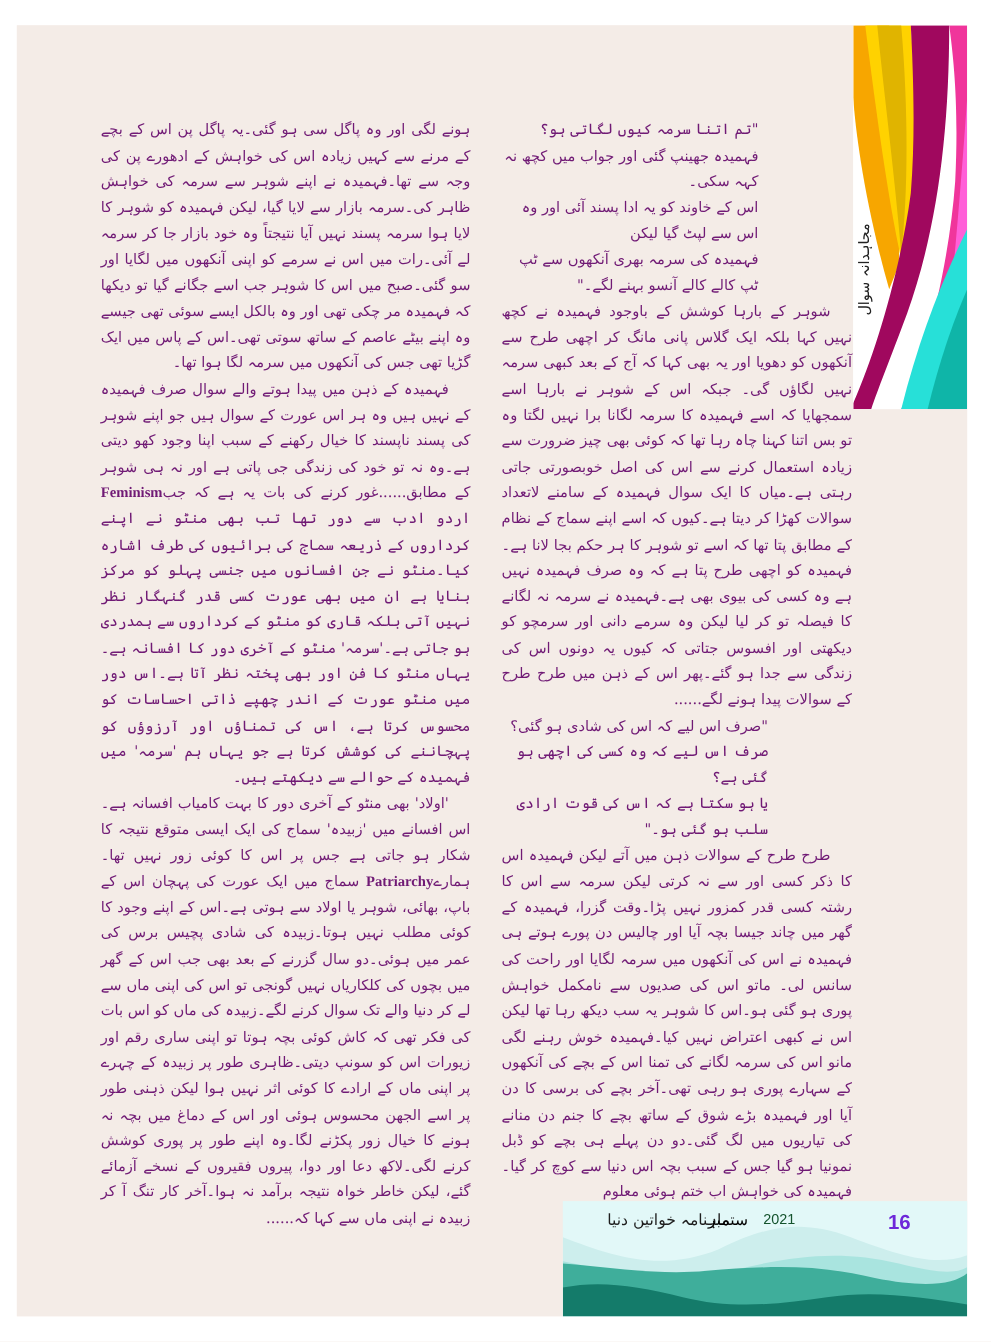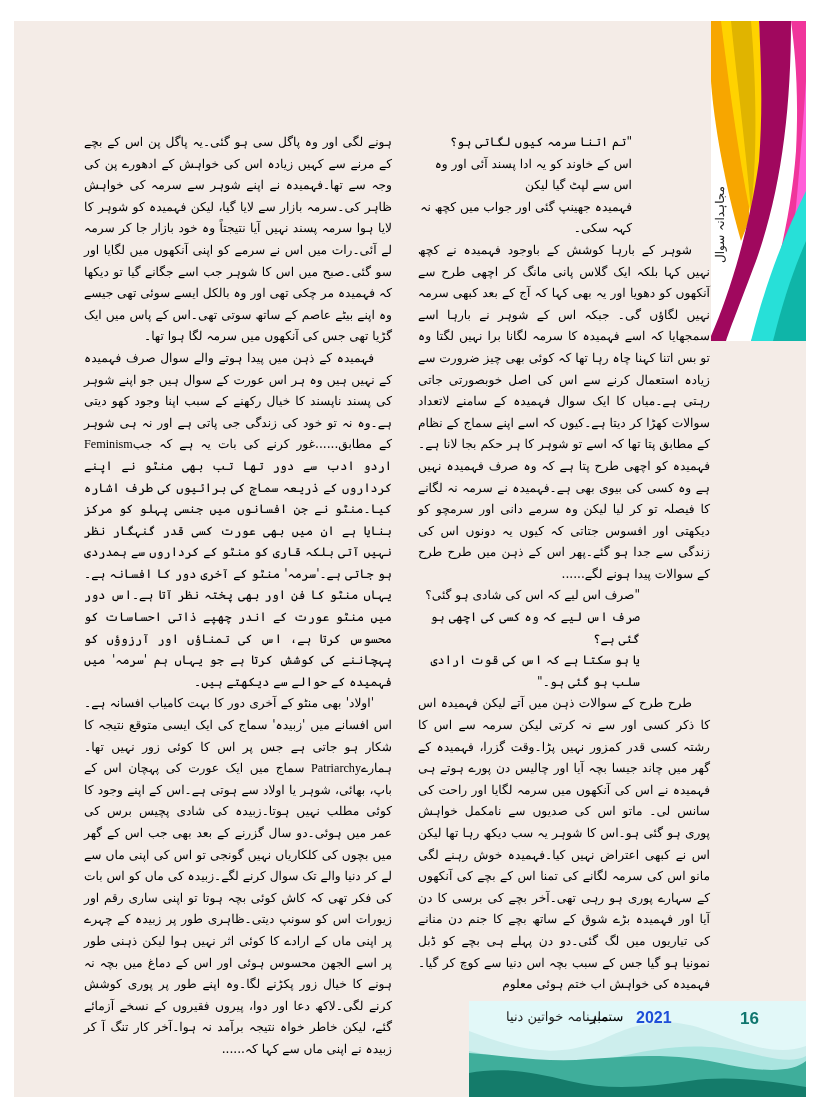--- a/index.html
+++ b/index.html
@@ -1,35 +1,35 @@
 <!DOCTYPE html>
 <html><head>
 <meta charset="utf-8">
 <style>
   html, body { margin:0; padding:0; }
   body { width:826px; height:1118px; background:#ffffff; position:relative; overflow:hidden; font-family:"DejaVu Serif", serif; }
   .page { position:absolute; left:14px; top:21px; width:792px; height:1076px; background:#f4ece7; overflow:hidden; }
   .ribbon { position:absolute; left:711px; top:21px; width:95px; height:320px; overflow:hidden; background:#ffffff; }
   .ribbon svg { width:100%; height:100%; display:block; }
   .ribbon-title { position:absolute; left:713px; top:170px; width:40px; height:110px; writing-mode:vertical-rl; transform:rotate(180deg); direction:rtl; font-size:12px; color:#222; text-align:center; }
-  .col { position:absolute; direction:rtl; text-align:justify; font-size:12.2px; line-height:21.6px; color:#000000;margin-top:34px; }
+  .col { position:absolute; direction:rtl; text-align:justify; font-size:12.2px; line-height:21.6px; color:#701a75; }
   .col p { margin:0; }
   .col-right { left:418px; top:98px; width:292px; }
   .col-left { left:84px; top:98px; width:308px; }
   .quote { text-align:right; padding-right:78px; }
   .quote2 { text-align:right; padding-right:70px; }
   .indent { text-indent:18px; }
   .footer { position:absolute; left:469px; top:1001px; width:337px; height:96px; overflow:hidden; background:#e2f8f8; }
   .footer svg { position:absolute; left:0; top:0; width:100%; height:100%; }
   .footer-text { position:absolute; left:17px; top:8px; width:100%; height:24px; font-family:"Liberation Sans", sans-serif;padding-left:24px; }
-  .f-page { position:absolute; left:254px; top:0; font-weight:bold; font-size:17px; color:#0f766e; }
-  .f-year { position:absolute; left:150px; top:0; font-weight:bold; font-size:16px; color:#1d4ed8; }
+  .f-page { position:absolute; left:254px; top:0; font-weight:bold; font-size:17px; color:#6d28d9; }
+  .f-year { position:absolute; left:150px; top:0; font-weight:normal; font-size:12px; color:#14532d; }
   .f-month { position:absolute; left:104px; top:0; font-size:13px; color:#000000; direction:rtl; font-family:"DejaVu Serif", serif; }
   .f-mag { position:absolute; left:20px; top:0; font-size:13px; color:#1e1e1e; direction:rtl; font-family:"DejaVu Serif", serif; }
-  .latin { font-family:"Liberation Serif", serif; font-weight:normal; direction:ltr; unicode-bidi:embed; }
+  .latin { font-family:"Liberation Serif", serif; font-weight:bold; direction:ltr; unicode-bidi:embed; }
 </style>
 </head>
 <body>
 
 <div class="page"></div>
 
 <div class="ribbon">
   <svg viewBox="0 0 95 320" preserveAspectRatio="none">
     <rect x="0" y="0" width="95" height="320" fill="#ffffff"></rect>
     <path d="M0,0 L30,0 C38,70 40,140 38,200 L30,220 C10,150 2,90 0,60 Z" fill="#f7a600"></path>
@@ -39,22 +39,23 @@
     <path d="M80,0 L95,0 L95,320 L40,320 C60,280 80,200 85,130 C88,70 84,30 80,0 Z" fill="#f0359b"></path>
     <path d="M95,60 L95,320 L70,320 C80,250 88,160 95,60 Z" fill="#ff5fd8"></path>
     <path d="M95,170 L95,320 L40,320 C55,260 75,210 95,170 Z" fill="#27e0d8"></path>
     <path d="M95,220 L95,320 L62,320 C72,280 82,250 95,220 Z" fill="#0fb5a8"></path>
   </svg>
 </div>
 <div class="ribbon-title">مجاہدانہ سوال</div>
 
 <div class="col col-right">
   <p class="quote">"تم اتنا سرمہ کیوں لگاتی ہو؟</p>
+  <p class="quote">فہمیدہ جھینپ گئی اور جواب میں کچھ نہ کہہ سکی۔</p>
   <p class="quote">اس کے خاوند کو یہ ادا پسند آئی اور وہ اس سے لپٹ گیا لیکن</p>
-  <p class="quote">فہمیدہ جھینپ گئی اور جواب میں کچھ نہ کہہ سکی۔</p>
+  <p class="quote">فہمیدہ کی سرمہ بھری آنکھوں سے ٹپ ٹپ کالے کالے آنسو بہنے لگے۔"</p>
   <p class="indent">شوہر کے بارہا کوشش کے باوجود فہمیدہ نے کچھ نہیں کہا بلکہ ایک گلاس پانی مانگ کر اچھی طرح سے آنکھوں کو دھویا اور یہ بھی کہا کہ آج کے بعد کبھی سرمہ نہیں لگاؤں گی۔ جبکہ اس کے شوہر نے بارہا اسے سمجھایا کہ اسے فہمیدہ کا سرمہ لگانا برا نہیں لگتا وہ تو بس اتنا کہنا چاہ رہا تھا کہ کوئی بھی چیز ضرورت سے زیادہ استعمال کرنے سے اس کی اصل خوبصورتی جاتی رہتی ہے۔میاں کا ایک سوال فہمیدہ کے سامنے لاتعداد سوالات کھڑا کر دیتا ہے۔کیوں کہ اسے اپنے سماج کے نظام کے مطابق پتا تھا کہ اسے تو شوہر کا ہر حکم بجا لانا ہے۔فہمیدہ کو اچھی طرح پتا ہے کہ وہ صرف فہمیدہ نہیں ہے وہ کسی کی بیوی بھی ہے۔فہمیدہ نے سرمہ نہ لگانے کا فیصلہ تو کر لیا لیکن وہ سرمے دانی اور سرمچو کو دیکھتی اور افسوس جتاتی کہ کیوں یہ دونوں اس کی زندگی سے جدا ہو گئے۔پھر اس کے ذہن میں طرح طرح کے سوالات پیدا ہونے لگے......</p>
   <p class="quote2">"صرف اس لیے کہ اس کی شادی ہو گئی؟</p>
   <p class="quote2">صرف اس لیے کہ وہ کسی کی اچھی ہو گئی ہے؟</p>
   <p class="quote2">یا ہو سکتا ہے کہ اس کی قوت ارادی سلب ہو گئی ہو۔"</p>
   <p class="indent">طرح طرح کے سوالات ذہن میں آتے لیکن فہمیدہ اس کا ذکر کسی اور سے نہ کرتی لیکن سرمہ سے اس کا رشتہ کسی قدر کمزور نہیں پڑا۔وقت گزرا، فہمیدہ کے گھر میں چاند جیسا بچہ آیا اور چالیس دن پورے ہوتے ہی فہمیدہ نے اس کی آنکھوں میں سرمہ لگایا اور راحت کی سانس لی۔ ماتو اس کی صدیوں سے نامکمل خواہش پوری ہو گئی ہو۔اس کا شوہر یہ سب دیکھ رہا تھا لیکن اس نے کبھی اعتراض نہیں کیا۔فہمیدہ خوش رہنے لگی مانو اس کی سرمہ لگانے کی تمنا اس کے بچے کی آنکھوں کے سہارے پوری ہو رہی تھی۔آخر بچے کی برسی کا دن آیا اور فہمیدہ بڑے شوق کے ساتھ بچے کا جنم دن منانے کی تیاریوں میں لگ گئی۔دو دن پہلے ہی بچے کو ڈبل نمونیا ہو گیا جس کے سبب بچہ اس دنیا سے کوچ کر گیا۔فہمیدہ کی خواہش اب ختم ہوئی معلوم</p>
 </div>
 
 <div class="col col-left">
   <p>ہونے لگی اور وہ پاگل سی ہو گئی۔یہ پاگل پن اس کے بچے کے مرنے سے کہیں زیادہ اس کی خواہش کے ادھورے پن کی وجہ سے تھا۔فہمیدہ نے اپنے شوہر سے سرمہ کی خواہش ظاہر کی۔سرمہ بازار سے لایا گیا، لیکن فہمیدہ کو شوہر کا لایا ہوا سرمہ پسند نہیں آیا نتیجتاً وہ خود بازار جا کر سرمہ لے آئی۔رات میں اس نے سرمے کو اپنی آنکھوں میں لگایا اور سو گئی۔صبح میں اس کا شوہر جب اسے جگانے گیا تو دیکھا کہ فہمیدہ مر چکی تھی اور وہ بالکل ایسے سوئی تھی جیسے وہ اپنے بیٹے عاصم کے ساتھ سوتی تھی۔اس کے پاس میں ایک گڑیا تھی جس کی آنکھوں میں سرمہ لگا ہوا تھا۔</p>
   <p class="indent"><span>فہمیدہ کے ذہن میں پیدا ہوتے والے سوال صرف فہمیدہ کے نہیں ہیں وہ ہر اس عورت کے سوال ہیں جو اپنے شوہر کی پسند ناپسند کا خیال رکھنے کے سبب اپنا وجود کھو دیتی ہے۔وہ نہ تو خود کی زندگی جی پاتی ہے اور نہ ہی شوہر کے مطابق......غور کرنے کی بات یہ ہے کہ جب</span><span class="latin">Feminism</span> <span>اردو ادب سے دور تھا تب بھی منٹو نے اپنے کرداروں کے ذریعہ سماج کی برائیوں کی طرف اشارہ کیا۔منٹو نے جن افسانوں میں جنسی پہلو کو مرکز بنایا ہے ان میں بھی عورت کسی قدر گنہگار نظر نہیں آتی بلکہ قاری کو منٹو کے کرداروں سے ہمدردی ہو جاتی ہے۔'سرمہ' منٹو کے آخری دور کا افسانہ ہے۔یہاں منٹو کا فن اور بھی پختہ نظر آتا ہے۔اس دور میں منٹو عورت کے اندر چھپے ذاتی احساسات کو محسوس کرتا ہے، اس کی تمناؤں اور آرزوؤں کو پہچاننے کی کوشش کرتا ہے جو یہاں ہم 'سرمہ' میں فہمیدہ کے حوالے سے دیکھتے ہیں۔</span></p>

